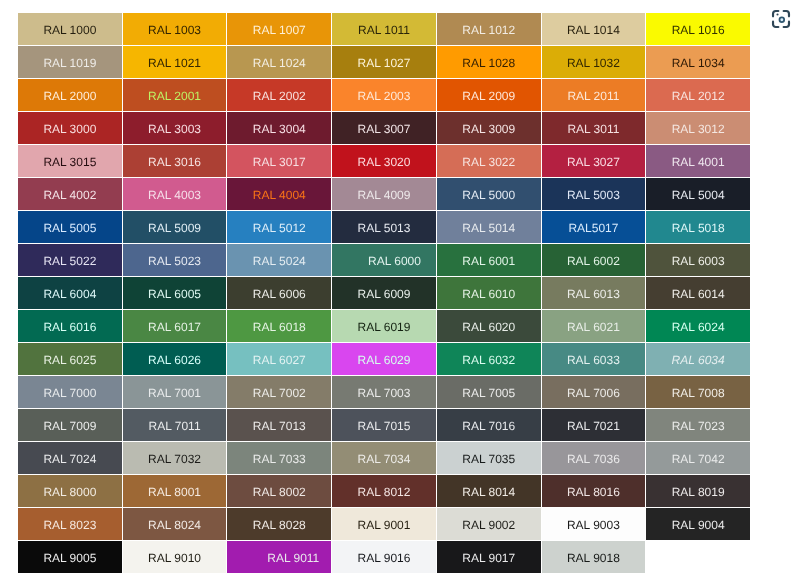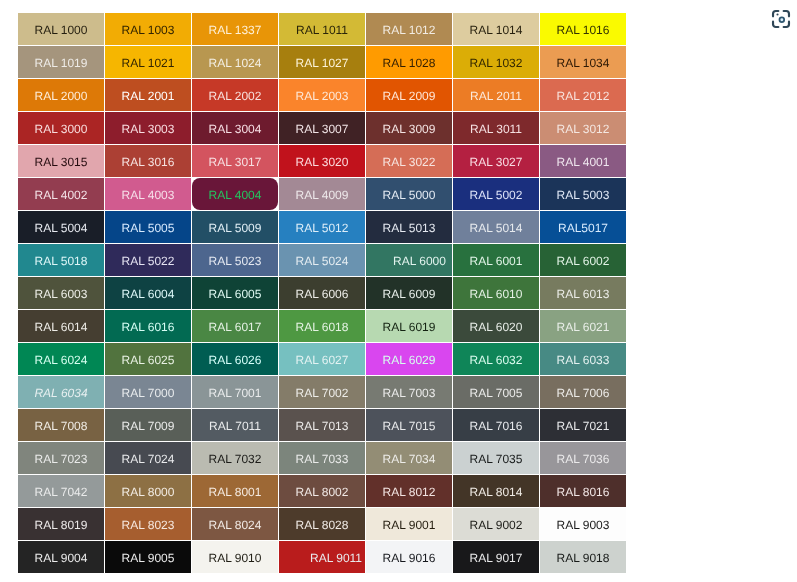--- a/index.html
+++ b/index.html
@@ -7,21 +7,21 @@
   body{
     width:797px;height:582px;overflow:hidden;
     background:#ffffff;
     font-family:"Liberation Sans",sans-serif;
     -webkit-font-smoothing:antialiased;
     text-rendering:geometricPrecision;
   }
   #chart{
     position:absolute;
     left:18px;top:13px;
-    width:608px;height:560px;
+    width:732px;height:560px;
     display:grid;
     grid-template-columns:repeat(7,1fr);
     grid-template-rows:repeat(17,1fr);
     gap:1px;
   }
   .swatch{
     display:flex;align-items:center;justify-content:center;
     font-size:12px;
     white-space:nowrap;
     line-height:1;
@@ -44,34 +44,34 @@
     position:absolute;left:770px;top:8px;
     width:22px;height:22px;
   }
 </style>
 </head>
 <body>
 
 <div id="chart">
     <div class="swatch" title="RAL 1000 #CDBC8C" style="background: rgb(205, 188, 140); color: rgb(36, 30, 15);">RAL 1000</div>
     <div class="swatch" title="RAL 1003 #F2AC04" style="background: rgb(242, 172, 4); color: rgb(50, 36, 1);">RAL 1003</div>
-    <div class="swatch" title="RAL 1007 #E89507" style="background: rgb(232, 149, 7); color: rgb(254, 240, 215);">RAL 1337</div>
+    <div class="swatch" title="RAL 1007 #E89507" style="background: rgb(232, 149, 7); color: rgb(254, 240, 215);">RAL 1007</div>
     <div class="swatch" title="RAL 1011 #D3BA35" style="background: rgb(211, 186, 53); color: rgb(42, 37, 9);">RAL 1011</div>
     <div class="swatch" title="RAL 1012 #B08A52" style="background: rgb(176, 138, 82); color: rgb(242, 236, 227);">RAL 1012</div>
     <div class="swatch" title="RAL 1014 #DDCC9F" style="background: rgb(221, 204, 159); color: rgb(38, 31, 13);">RAL 1014</div>
     <div class="swatch" title="RAL 1016 #FAFA00" style="background: rgb(250, 250, 0); color: rgb(51, 51, 0);">RAL 1016</div>
     <div class="swatch" title="RAL 1019 #A5957D" style="background: rgb(165, 149, 125); color: rgb(238, 235, 231);">RAL 1019</div>
     <div class="swatch" title="RAL 1021 #F6B600" style="background: rgb(246, 182, 0); color: rgb(51, 38, 0);">RAL 1021</div>
     <div class="swatch" title="RAL 1024 #B89750" style="background: rgb(184, 151, 80); color: rgb(243, 238, 226);">RAL 1024</div>
     <div class="swatch" title="RAL 1027 #A77F0E" style="background: rgb(167, 127, 14); color: rgb(252, 243, 217);">RAL 1027</div>
     <div class="swatch" title="RAL 1028 #FF9B00" style="background: rgb(255, 155, 0); color: rgb(51, 31, 0);">RAL 1028</div>
     <div class="swatch" title="RAL 1032 #DBAD06" style="background: rgb(219, 173, 6); color: rgb(50, 39, 1);">RAL 1032</div>
     <div class="swatch" title="RAL 1034 #EB9C52" style="background: rgb(235, 156, 82); color: rgb(46, 25, 5);">RAL 1034</div>
     <div class="swatch" title="RAL 2000 #DD7907" style="background: rgb(221, 121, 7); color: rgb(254, 236, 215);">RAL 2000</div>
-    <div class="swatch" title="RAL 2001 #BE4E20" style="background: rgb(190, 78, 32); color: #ffffff;">RAL 2001</div>
+    <div class="swatch" title="RAL 2001 #BE4E20" style="background: rgb(190, 78, 32); color: #bef264;">RAL 2001</div>
     <div class="swatch" title="RAL 2002 #C63927" style="background: rgb(198, 57, 39); color: rgb(248, 224, 221);">RAL 2002</div>
     <div class="swatch" title="RAL 2003 #FA842B" style="background: rgb(250, 132, 43); color: rgb(254, 232, 215);">RAL 2003</div>
     <div class="swatch" title="RAL 2009 #E15501" style="background: rgb(225, 85, 1); color: rgb(255, 230, 214);">RAL 2009</div>
     <div class="swatch" title="RAL 2011 #EC7C25" style="background: rgb(236, 124, 37); color: rgb(252, 232, 217);">RAL 2011</div>
     <div class="swatch" title="RAL 2012 #DB6A50" style="background: rgb(219, 106, 80); color: rgb(248, 226, 221);">RAL 2012</div>
     <div class="swatch" title="RAL 3000 #AB2524" style="background: rgb(171, 37, 36); color: rgb(248, 221, 221);">RAL 3000</div>
     <div class="swatch" title="RAL 3003 #8D1D2C" style="background: rgb(141, 29, 44); color: rgb(248, 221, 225);">RAL 3003</div>
     <div class="swatch" title="RAL 3004 #6E1B2E" style="background: rgb(110, 27, 46); color: rgb(247, 222, 228);">RAL 3004</div>
     <div class="swatch" title="RAL 3007 #402225" style="background: rgb(64, 34, 37); color: rgb(241, 228, 230);">RAL 3007</div>
     <div class="swatch" title="RAL 3009 #6D302D" style="background: rgb(109, 48, 45); color: rgb(243, 227, 226);">RAL 3009</div>
@@ -79,24 +79,23 @@
     <div class="swatch" title="RAL 3012 #CB8D73" style="background: rgb(203, 141, 115); color: rgb(244, 231, 225);">RAL 3012</div>
     <div class="swatch" title="RAL 3015 #E1A6AD" style="background: rgb(225, 166, 173); color: rgb(38, 13, 16); text-align: center;">RAL 3015</div>
     <div class="swatch" title="RAL 3016 #AC4034" style="background: rgb(172, 64, 52); color: rgb(246, 226, 224);">RAL 3016</div>
     <div class="swatch" title="RAL 3017 #D3545F" style="background: rgb(211, 84, 95); color: rgb(247, 223, 225);">RAL 3017</div>
     <div class="swatch" title="RAL 3020 #C1121C" style="background: rgb(193, 18, 28); color: rgb(252, 218, 220);">RAL 3020</div>
     <div class="swatch" title="RAL 3022 #D56D56" style="background: rgb(213, 109, 86); color: rgb(247, 227, 222);">RAL 3022</div>
     <div class="swatch" title="RAL 3027 #B42041" style="background: rgb(180, 32, 65); color: rgb(249, 220, 227);">RAL 3027</div>
     <div class="swatch" title="RAL 4001 #8A5A83" style="background: rgb(138, 90, 131); color: rgb(239, 230, 238);">RAL 4001</div>
     <div class="swatch" title="RAL 4002 #933D50" style="background: rgb(147, 61, 80); color: rgb(243, 226, 230);">RAL 4002</div>
     <div class="swatch" title="RAL 4003 #D15B8F" style="background: rgb(209, 91, 143); color: rgb(246, 223, 233);">RAL 4003</div>
-    <div class="swatch" title="RAL 4004 #691639" style="background: rgb(105, 22, 57); color: #22c55e; border-radius: 8px;">RAL 4004</div>
+    <div class="swatch" title="RAL 4004 #691639" style="background: rgb(105, 22, 57); color: #f97316;">RAL 4004</div>
     <div class="swatch" title="RAL 4009 #A38995" style="background: rgb(163, 137, 149); color: rgb(237, 232, 234);">RAL 4009</div>
     <div class="swatch" title="RAL 5000 #314F6F" style="background: rgb(49, 79, 111); color: rgb(227, 234, 243);">RAL 5000</div>
-    <div class="swatch" title="RAL 5002 #1A2F7E" style="background: rgb(26, 47, 126); color: rgb(221, 227, 248);">RAL 5002</div>
     <div class="swatch" title="RAL 5003 #1B3459" style="background: rgb(27, 52, 89); color: rgb(224, 232, 246);">RAL 5003</div>
     <div class="swatch" title="RAL 5004 #191E28" style="background: rgb(25, 30, 40); color: rgb(230, 233, 239);">RAL 5004</div>
     <div class="swatch" title="RAL 5005 #054589" style="background: rgb(5, 69, 137); color: rgb(216, 234, 254);">RAL 5005</div>
     <div class="swatch" title="RAL 5009 #224F66" style="background: rgb(34, 79, 102); color: rgb(224, 238, 245);">RAL 5009</div>
     <div class="swatch" title="RAL 5012 #2680C0" style="background: rgb(38, 128, 192); color: rgb(221, 237, 248);">RAL 5012</div>
     <div class="swatch" title="RAL 5013 #232C3F" style="background: rgb(35, 44, 63); color: rgb(229, 233, 240);">RAL 5013</div>
     <div class="swatch" title="RAL 5014 #70809B" style="background: rgb(112, 128, 155); color: rgb(231, 234, 238);">RAL 5014</div>
     <div class="swatch" title="RAL5017 #064F96" style="background: rgb(6, 79, 150); color: rgb(216, 235, 253);">RAL5017</div>
     <div class="swatch" title="RAL 5018 #21888F" style="background: rgb(33, 136, 143); color: rgb(222, 246, 247);">RAL 5018</div>
     <div class="swatch" title="RAL 5022 #2F2A5A" style="background: rgb(47, 42, 90); color: rgb(229, 227, 242);">RAL 5022</div>
@@ -157,21 +156,21 @@
     <div class="swatch" title="RAL 8019 #393132" style="background: rgb(57, 49, 50); color: rgb(236, 233, 233);">RAL 8019</div>
     <div class="swatch" title="RAL 8023 #A65E2F" style="background: rgb(166, 94, 47); color: rgb(246, 232, 223);">RAL 8023</div>
     <div class="swatch" title="RAL 8024 #7D5742" style="background: rgb(125, 87, 66); color: rgb(241, 233, 228);">RAL 8024</div>
     <div class="swatch" title="RAL 8028 #4D3B2B" style="background: rgb(77, 59, 43); color: rgb(240, 234, 229);">RAL 8028</div>
     <div class="swatch" title="RAL 9001 #EFE8DA" style="background: rgb(239, 232, 218); color: rgb(36, 29, 15);">RAL 9001</div>
     <div class="swatch" title="RAL 9002 #DCDCD5" style="background: rgb(220, 220, 213); color: rgb(28, 28, 23);">RAL 9002</div>
     <div class="swatch" title="RAL 9003 #FDFDFD" style="background: rgb(253, 253, 253); color: rgb(26, 26, 26);">RAL 9003</div>
     <div class="swatch" title="RAL 9004 #242424" style="background: rgb(36, 36, 36); color: rgb(235, 235, 235);">RAL 9004</div>
     <div class="swatch" title="RAL 9005 #0A0A0A" style="background: rgb(10, 10, 10); color: rgb(235, 235, 235);">RAL 9005</div>
     <div class="swatch" title="RAL 9010 #F4F3EE" style="background: rgb(244, 243, 238); color: rgb(31, 29, 20);">RAL 9010</div>
-    <div class="swatch" title="RAL 9011 #1F2025" style="background: #b91c1c; color: rgb(233, 233, 236); padding-left: 28px;">RAL 9011</div>
+    <div class="swatch" title="RAL 9011 #1F2025" style="background: #a21caf; color: rgb(233, 233, 236); padding-left: 28px;">RAL 9011</div>
     <div class="swatch" title="RAL 9016 #F3F4F6" style="background: rgb(243, 244, 246); color: rgb(22, 24, 29);">RAL 9016</div>
     <div class="swatch" title="RAL 9017 #18181A" style="background: rgb(24, 24, 26); color: rgb(234, 234, 235);">RAL 9017</div>
     <div class="swatch" title="RAL 9018 #CDD2CE" style="background: rgb(205, 210, 206); color: rgb(24, 27, 25);">RAL 9018</div>
   </div>
 
 <div id="scan-badge"></div>
 <div id="scan-overlay">
 <svg width="22" height="22" viewBox="0 0 24 24" fill="none">
   <path d="M3.3 9.1V6.3A3 3 0 0 1 6.3 3.3h2.8" stroke="#2f4757" stroke-width="2.35" stroke-linecap="round"></path>
   <path d="M14.9 3.3h2.8a3 3 0 0 1 3 3v2.8" stroke="#2f4757" stroke-width="2.35" stroke-linecap="round"></path>

